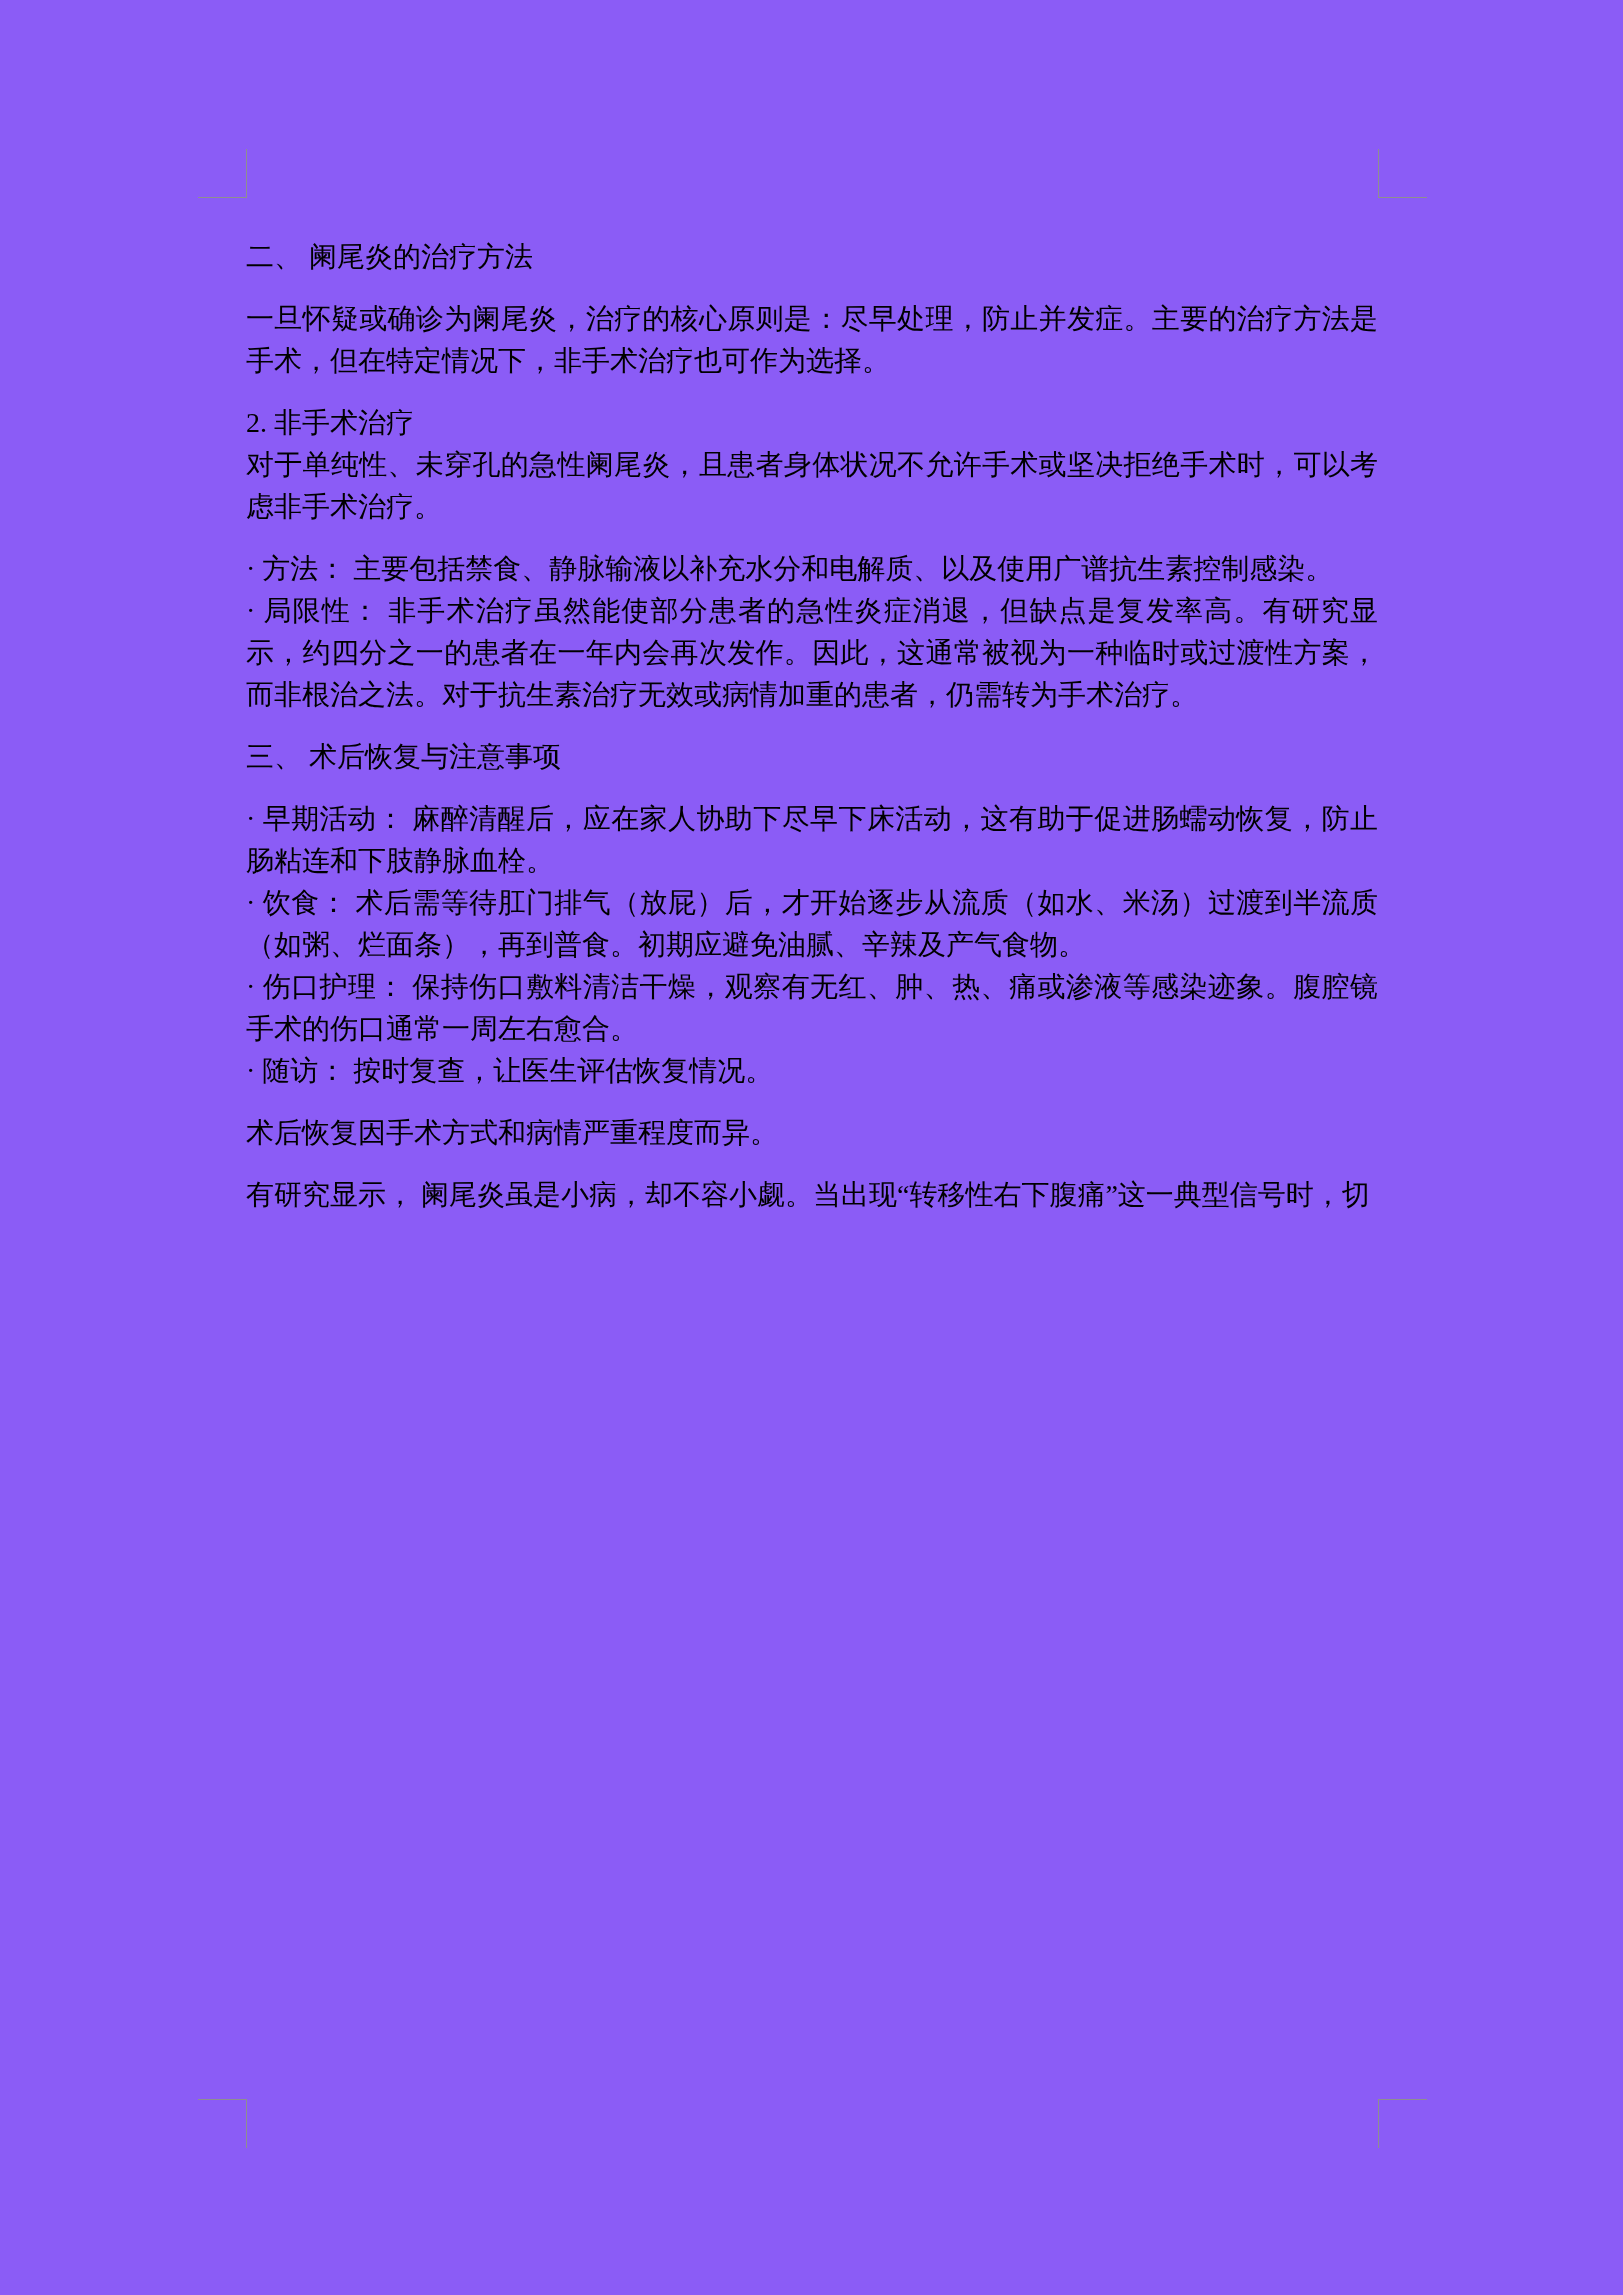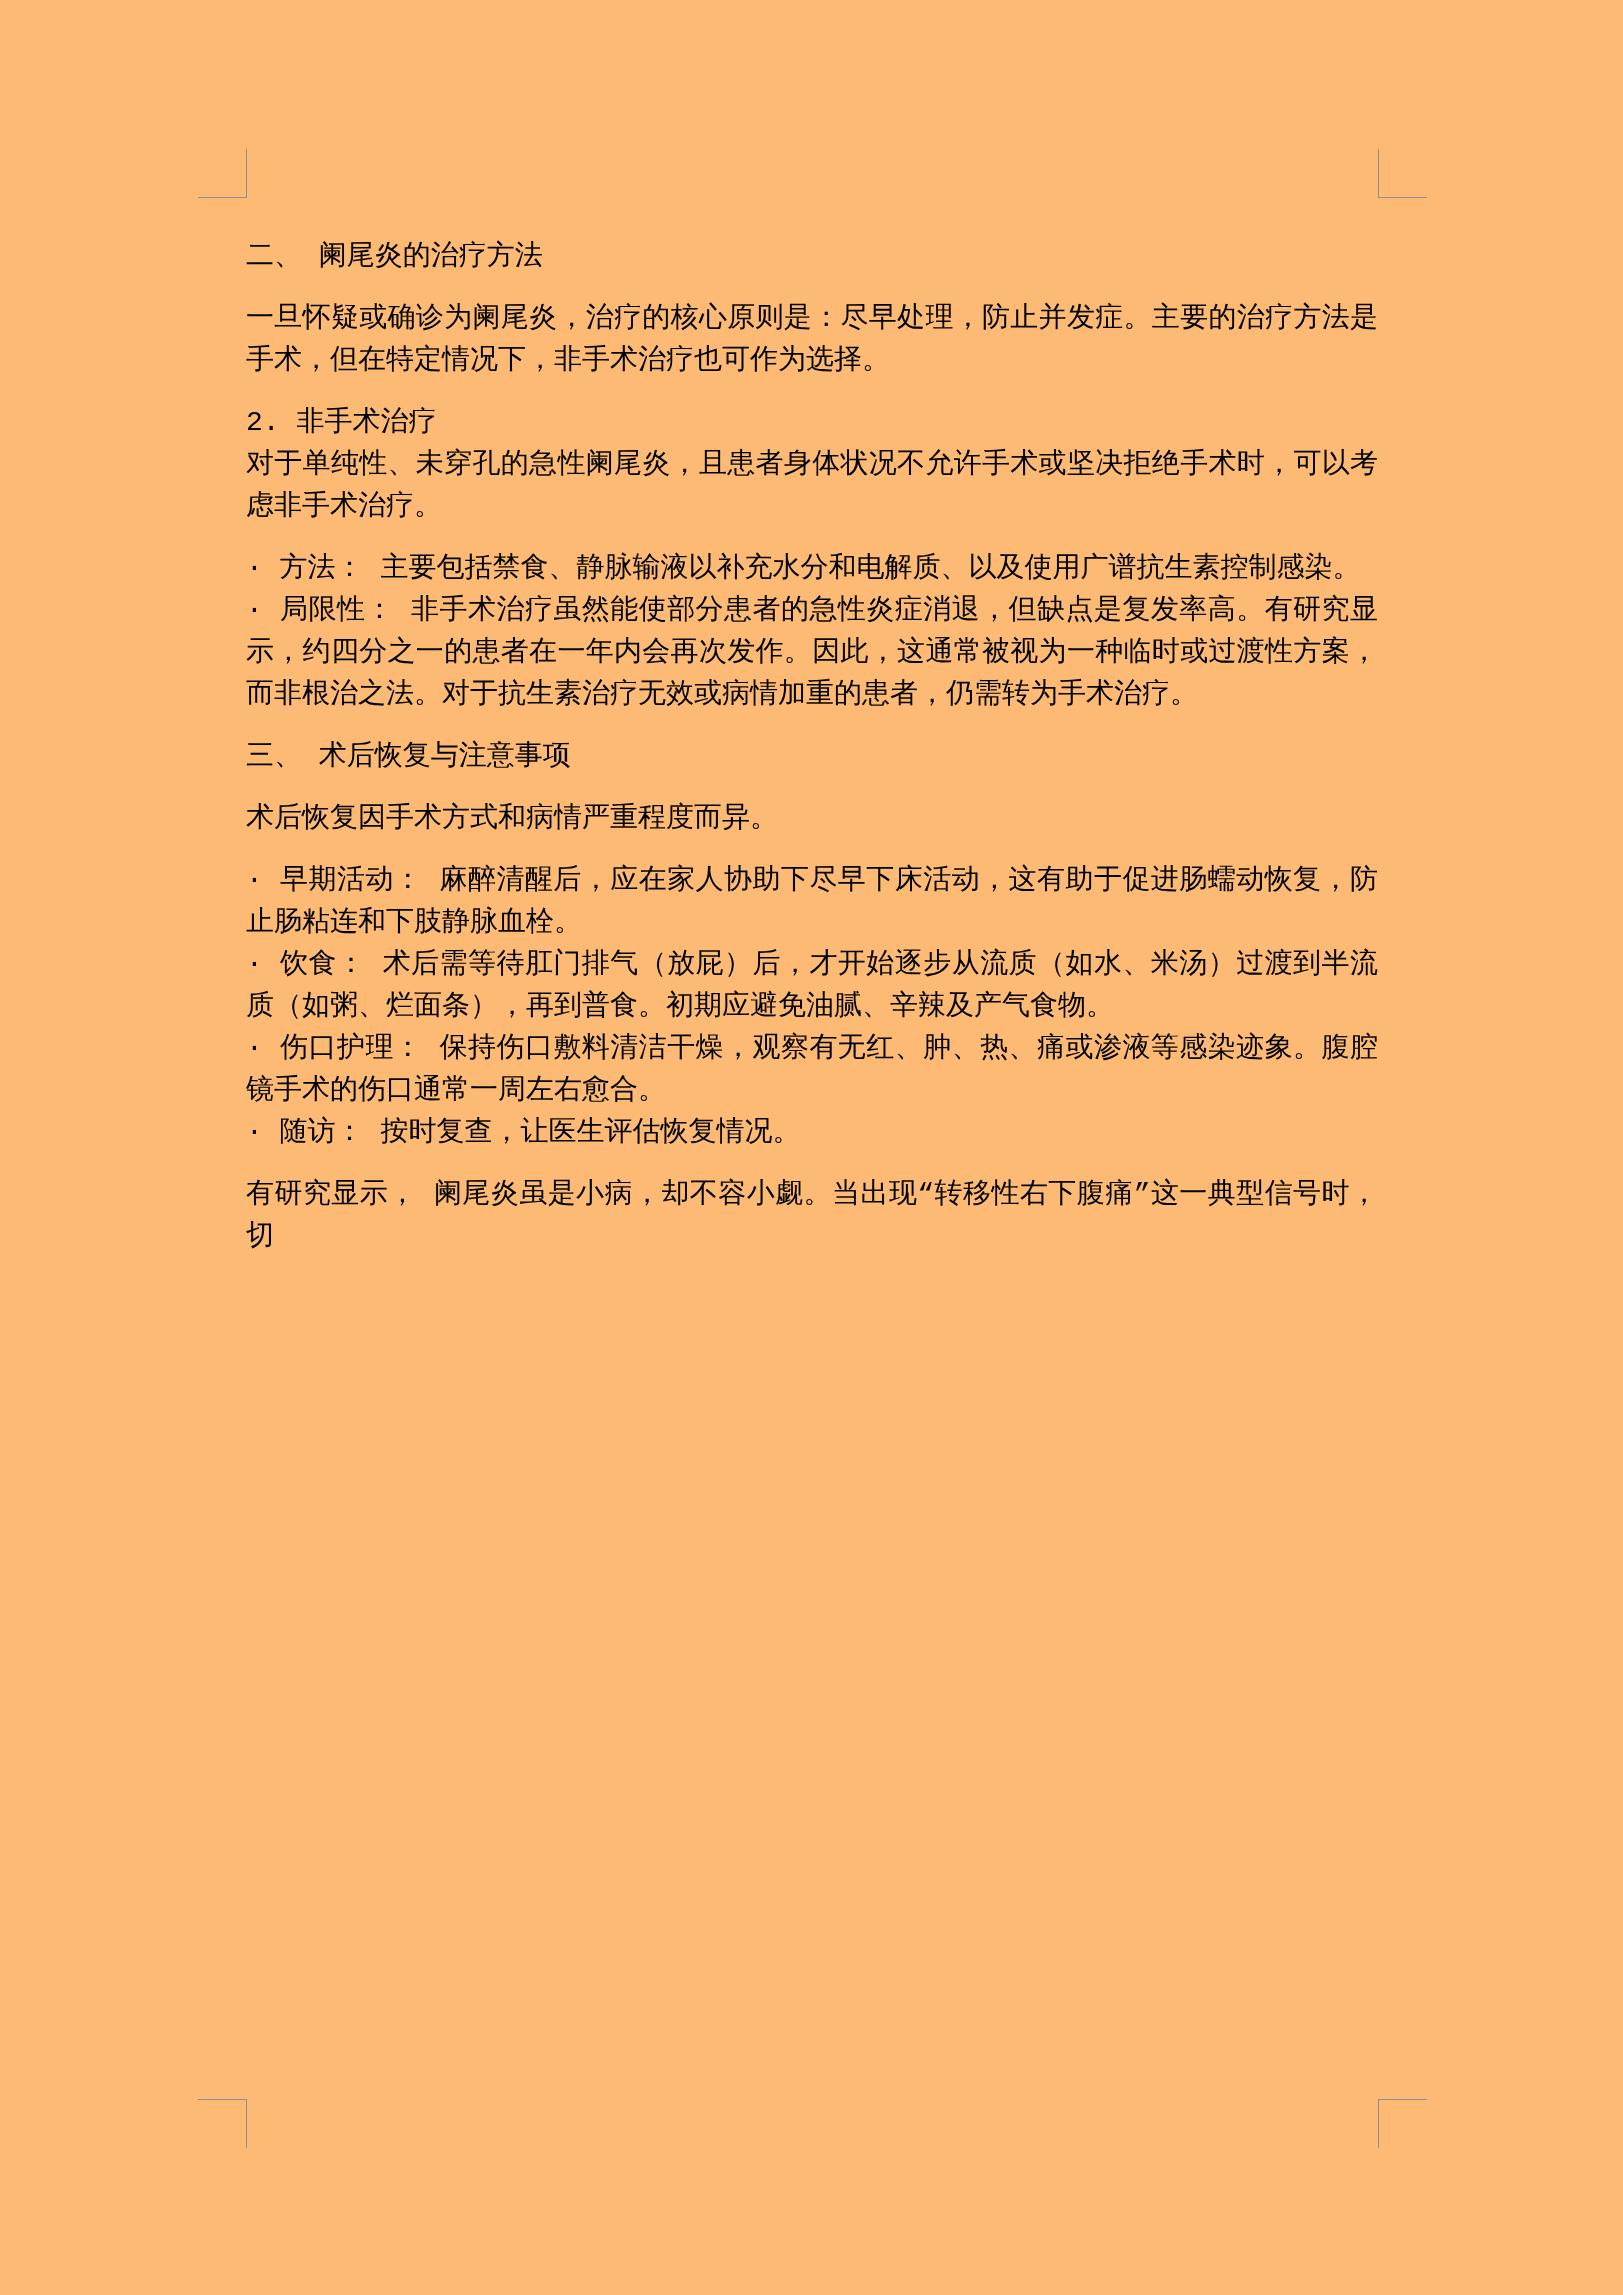--- a/index.html
+++ b/index.html
@@ -4,23 +4,23 @@
 <style>
   html, body {
     margin: 0;
     padding: 0;
     background: #ffffff;
   }
   .page {
     position: relative;
     width: 1623px;
     height: 2295px;
-    background: #fdba74;
+    background: #8b5cf6;
     overflow: hidden;
-    font-family: Liberation Mono, monospace;
+    font-family: Liberation Serif, serif;
   }
   
   .crop-mark {
     position: absolute;
     width: 48px;
     height: 48px;
   }
   .crop-mark.tl { left: 198px; top: 149px; border-right: 1.1px solid #8f8f8f; border-bottom: 1.1px solid #8f8f8f; }
   .crop-mark.tr { left: 1378px; top: 149px; border-left: 1.1px solid #8f8f8f; border-bottom: 1.1px solid #8f8f8f; }
   .crop-mark.bl { left: 198px; top: 2099px; border-right: 1.1px solid #8f8f8f; border-top: 1.1px solid #8f8f8f; }
@@ -54,22 +54,22 @@
   <div class="crop-mark br"></div>
 
   <div class="text-area">
     <p class="para">二、 阑尾炎的治疗方法</p>
     <p class="para">一旦怀疑或确诊为阑尾炎，治疗的核心原则是：尽早处理，防止并发症。主要的治疗方法是手术，但在特定情况下，非手术治疗也可作为选择。</p>
     <p class="para">2. 非手术治疗
 对于单纯性、未穿孔的急性阑尾炎，且患者身体状况不允许手术或坚决拒绝手术时，可以考虑非手术治疗。</p>
     <p class="para">· 方法： 主要包括禁食、静脉输液以补充水分和电解质、以及使用广谱抗生素控制感染。
 · 局限性： 非手术治疗虽然能使部分患者的急性炎症消退，但缺点是复发率高。有研究显示，约四分之一的患者在一年内会再次发作。因此，这通常被视为一种临时或过渡性方案，而非根治之法。对于抗生素治疗无效或病情加重的患者，仍需转为手术治疗。</p>
     <p class="para">三、 术后恢复与注意事项</p>
-    <p class="para">术后恢复因手术方式和病情严重程度而异。</p>
     <p class="para">· 早期活动： 麻醉清醒后，应在家人协助下尽早下床活动，这有助于促进肠蠕动恢复，防止肠粘连和下肢静脉血栓。
 · 饮食： 术后需等待肛门排气（放屁）后，才开始逐步从流质（如水、米汤）过渡到半流质（如粥、烂面条），再到普食。初期应避免油腻、辛辣及产气食物。
 · 伤口护理： 保持伤口敷料清洁干燥，观察有无红、肿、热、痛或渗液等感染迹象。腹腔镜手术的伤口通常一周左右愈合。
 · 随访： 按时复查，让医生评估恢复情况。</p>
+    <p class="para">术后恢复因手术方式和病情严重程度而异。</p>
     <p class="para">有研究显示， 阑尾炎虽是小病，却不容小觑。当出现“转移性右下腹痛”这一典型信号时，切</p>
   </div>
 
 </div>
 
 
 </body></html>

